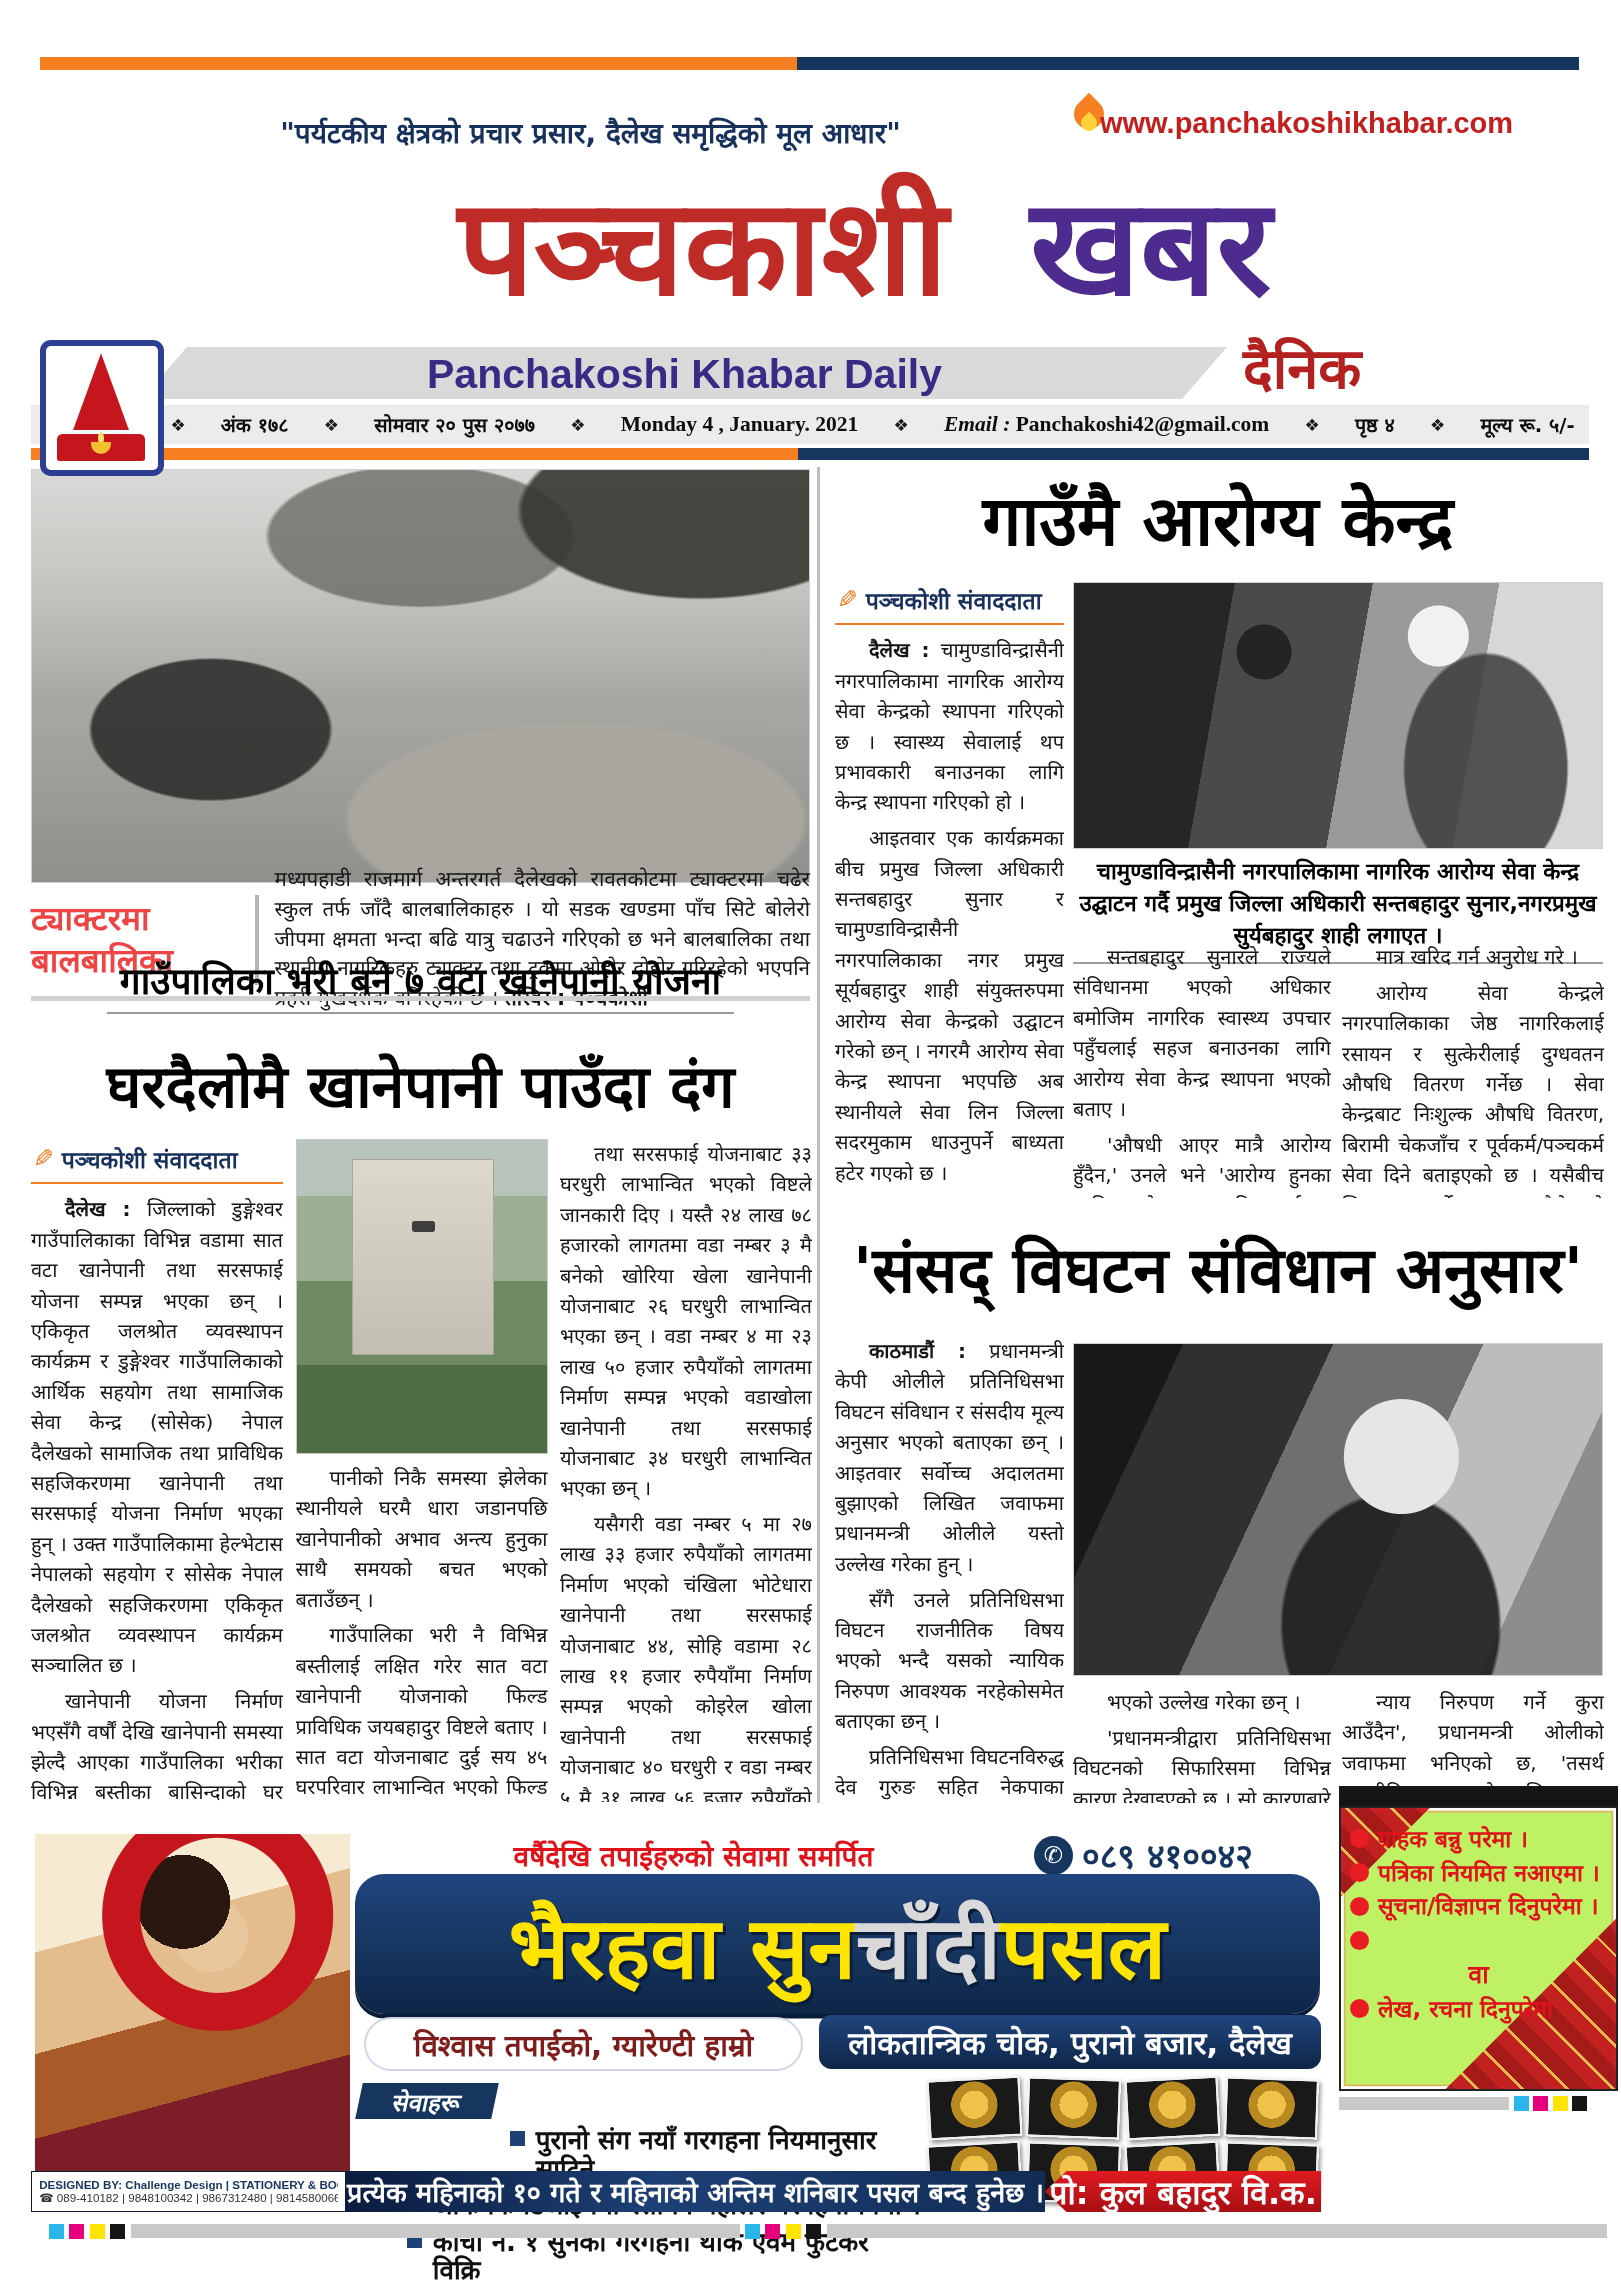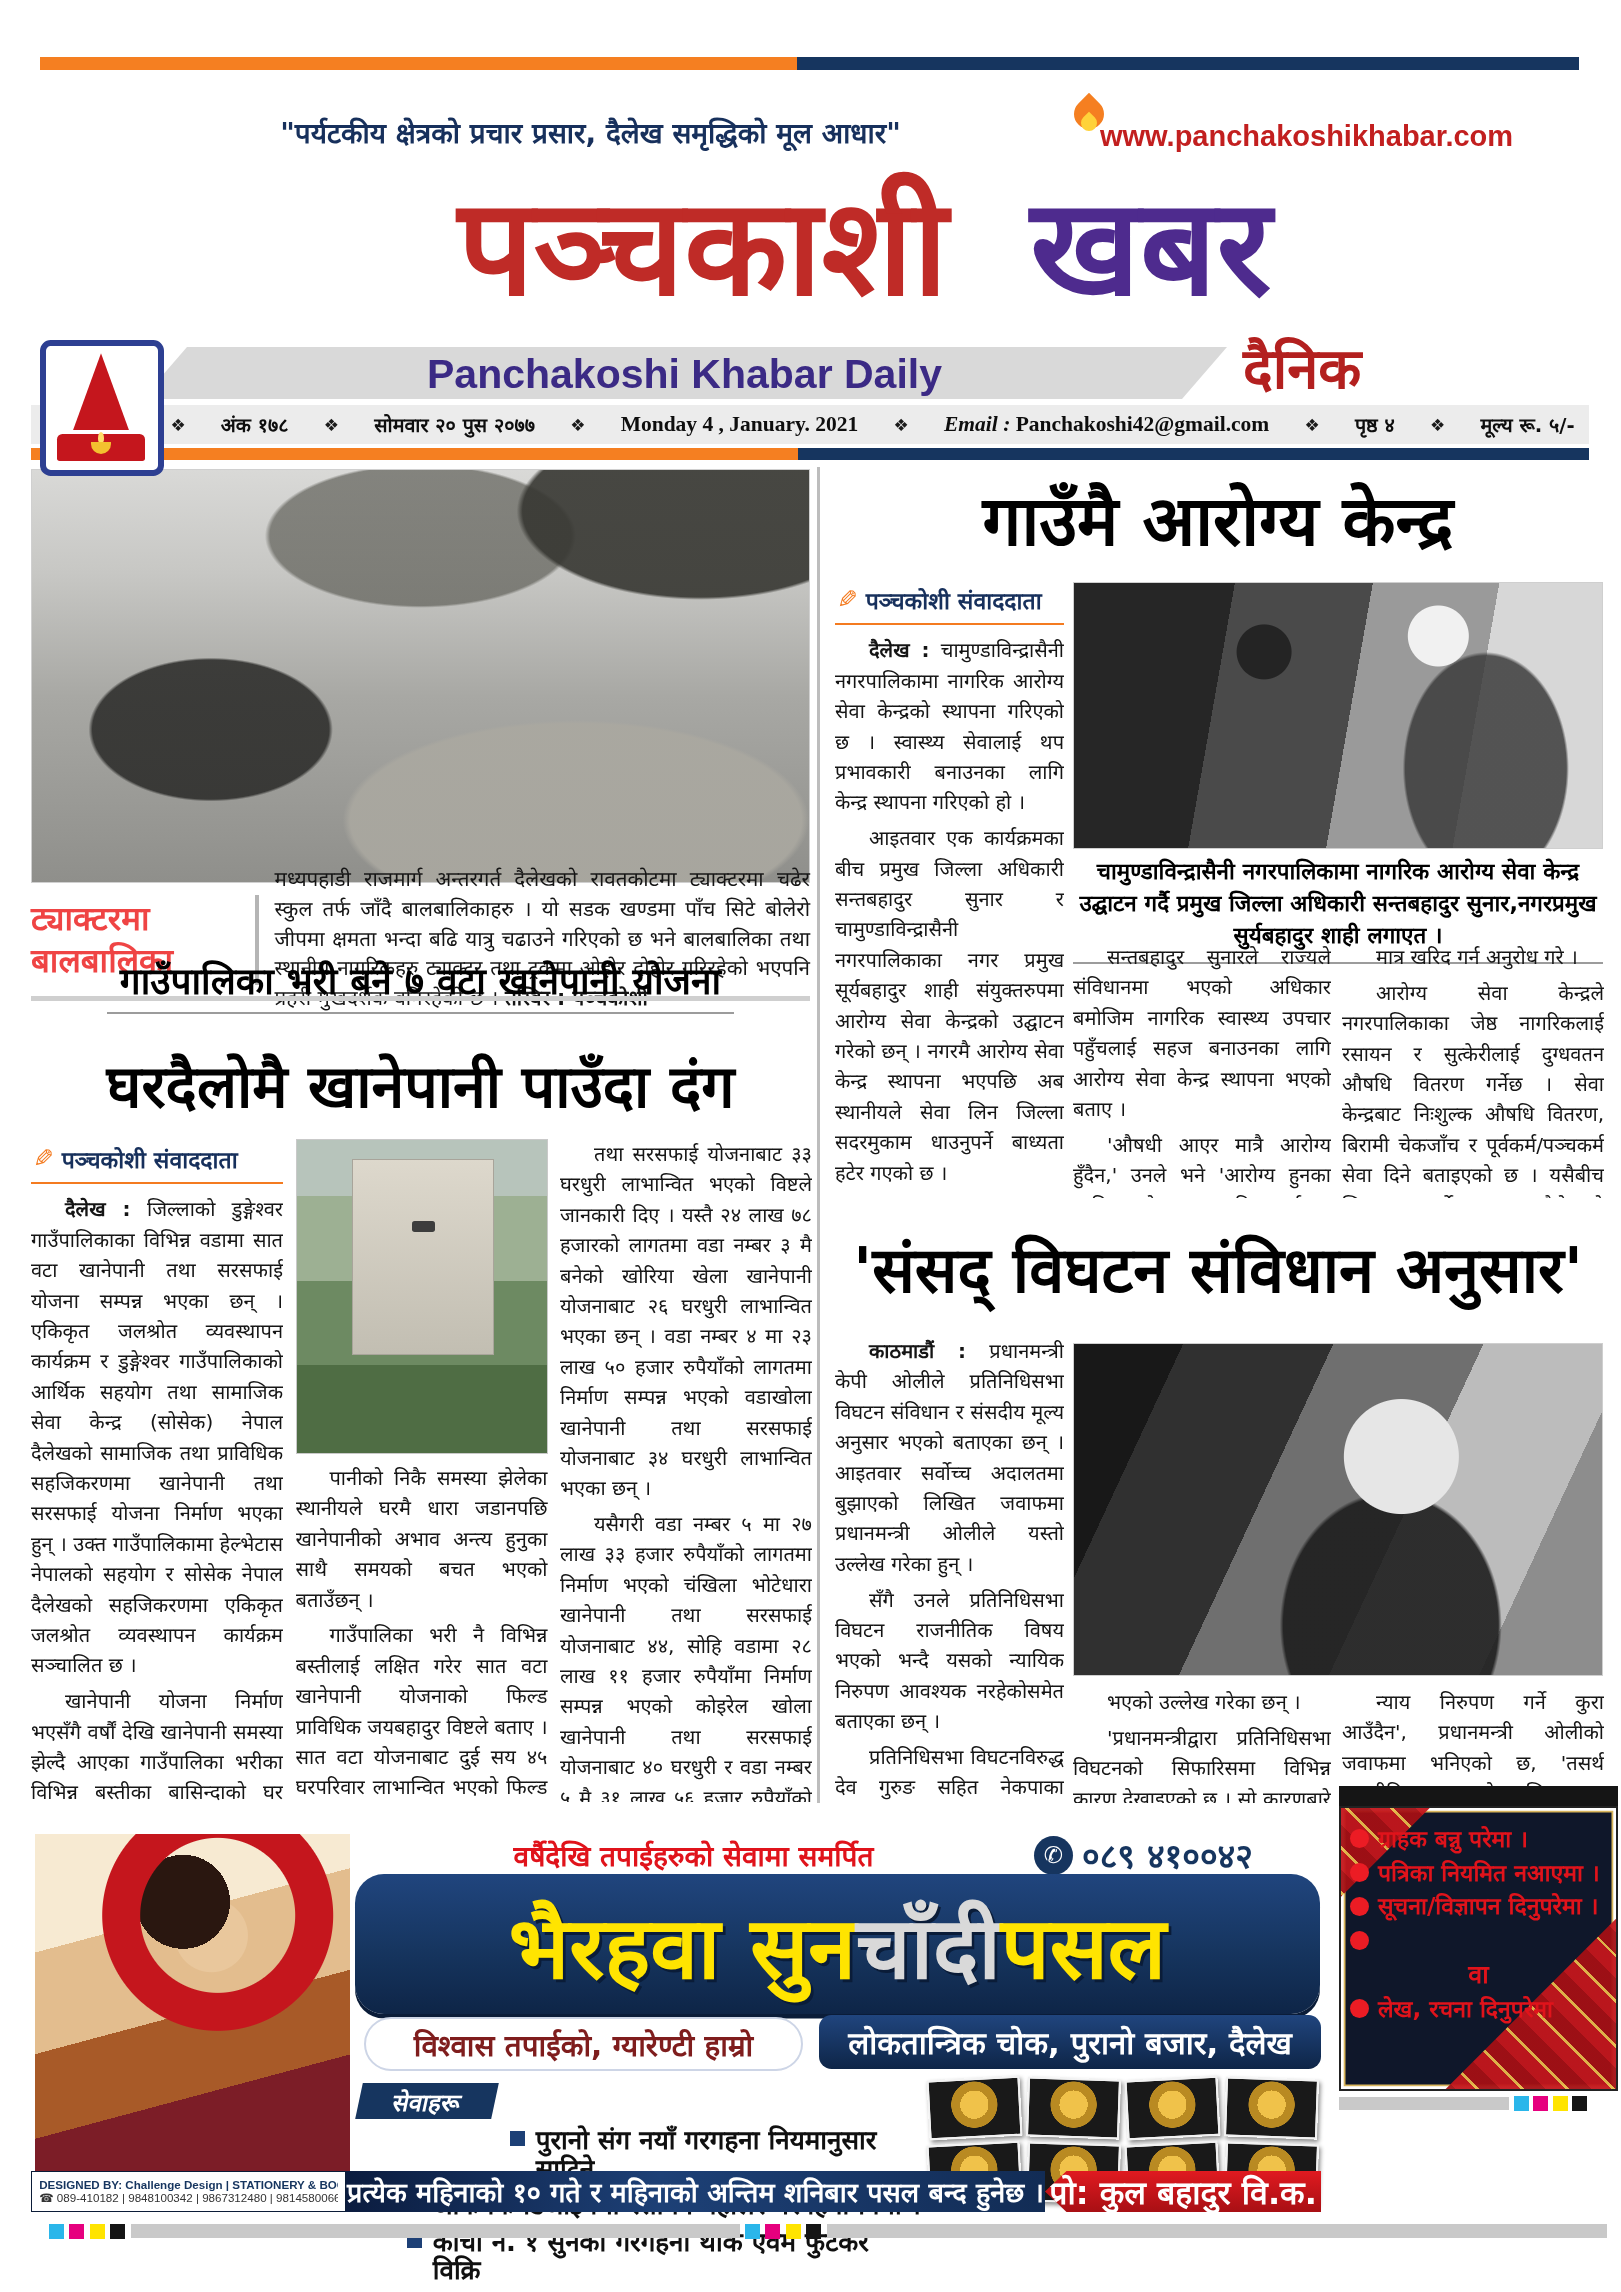--- a/index.html
+++ b/index.html
@@ -8,21 +8,21 @@
   .abs{position:absolute}
   
   #topbar{left:40px;top:57px;width:1539px;height:12.5px;
     background:linear-gradient(90deg,#f57f21 0,#f57f21 49.2%,#16355f 49.2%,#16355f 100%)}
   #tagline{left:125px;top:113px;width:931px;text-align:center;font-size:28px;font-weight:bold;color:#17305c}
   #flame{left:1069px;top:86px;width:39px;height:72px}
   .flame-o{position:absolute;left:4.5px;top:12.5px;width:30px;height:30px;background:#f57f21;
     border-radius:0 50% 50% 50%;transform:rotate(45deg)}
   .flame-i{position:absolute;left:11.6px;top:29px;width:16px;height:16px;background:#ffd23a;
     border-radius:0 50% 50% 50%;transform:rotate(45deg)}
-  #site-url{left:1100px;top:120px;width:466px;font-family:"Liberation Sans",sans-serif;
+  #site-url{left:1100px;top:107px;width:466px;font-family:"Liberation Sans",sans-serif;
     font-size:29px;font-weight:bold;color:#c21f1f}
   #masthead{left:166px;top:145px;width:1397px;text-align:center;font-weight:bold;font-size:134px;
     line-height:1.55;white-space:nowrap;z-index:3}
   .mast1{color:#bf2b27}
   .mast2{color:#4e2b8e;margin-left:36px}
   #grayband{left:142px;top:347px;width:1085px;height:52px;background:#d9d9d9;z-index:1;
     clip-path:polygon(45px 0,100% 0,calc(100% - 45px) 100%,0 100%)}
   #subtitle{left:142px;top:351px;width:1085px;text-align:center;z-index:2;
     font-family:"Liberation Sans",sans-serif;font-size:41px;font-weight:bold;color:#3b2a85}
   #daily{left:1243px;top:328px;font-size:56px;font-weight:bold;color:#b3201f;z-index:3}
@@ -140,21 +140,21 @@
     flex-direction:column;justify-content:center;padding:1.8px 7.2px;font-family:"Liberation Sans",sans-serif}
   .jw-designed .l1{font-size:11.6px;font-weight:bold;color:#16355f;white-space:nowrap;overflow:hidden}
   .jw-designed .l2{font-size:11.6px;color:#333;white-space:nowrap;overflow:hidden}
   .jw-notice{flex:1;background:linear-gradient(90deg,#0b1c3f,#1d4076 45%,#122c55);color:#fff;font-size:27px;
     font-weight:bold;display:flex;align-items:center;justify-content:center}
   .jw-prop{width:276px;background:linear-gradient(180deg,#e01a20,#a80f14);color:#fff;font-size:32px;font-weight:bold;
     display:flex;align-items:center;justify-content:center;clip-path:polygon(21.5px 0,100% 0,100% 100%,21.5px 100%,0 50%)}
   
   #contact-ad{left:1339px;top:1786px;width:279px;height:328px}
   .ca-topbar{height:19.7px;background:#151515}
-  .ca-box{position:relative;height:285px;border:2.7px solid #222;background:#0f172a;box-sizing:border-box;
+  .ca-box{position:relative;height:285px;border:2.7px solid #222;background:#bef264;box-sizing:border-box;
     overflow:hidden;padding:18px 9px 5.4px 9px;
     box-shadow:inset 0 0 0 2.7px #fff, inset 0 0 0 4.5px #d9b65c}
   .ca-rib{position:absolute;background:repeating-linear-gradient(45deg,#c3161c 0 14.3px,#e8b84b 14.3px 17px,#a40f14 17px 32px)}
   .ca-rib-tl{left:-9px;top:-9px;width:107px;height:107px;clip-path:polygon(0 0,100% 0,0 100%);opacity:.95}
   .ca-rib-br{right:-18px;bottom:-18px;width:206px;height:206px;clip-path:polygon(100% 0,100% 100%,0 100%);opacity:.95}
   .ca-li{position:relative;display:flex;gap:9px;font-size:23px;font-weight:bold;color:#e0131b;
     line-height:1.2;margin-bottom:6.3px;z-index:2}
   .ca-dot{flex:none;width:19px;height:19px;border-radius:50%;background:#ec1c24;margin-top:3.6px}
   .ca-or{position:relative;text-align:center;font-size:25px;font-weight:bold;color:#e0131b;margin:1.8px 0 5.4px 0;z-index:2}
   .ca-regstrip{margin-top:5.4px;display:flex;align-items:center;gap:4.5px}

